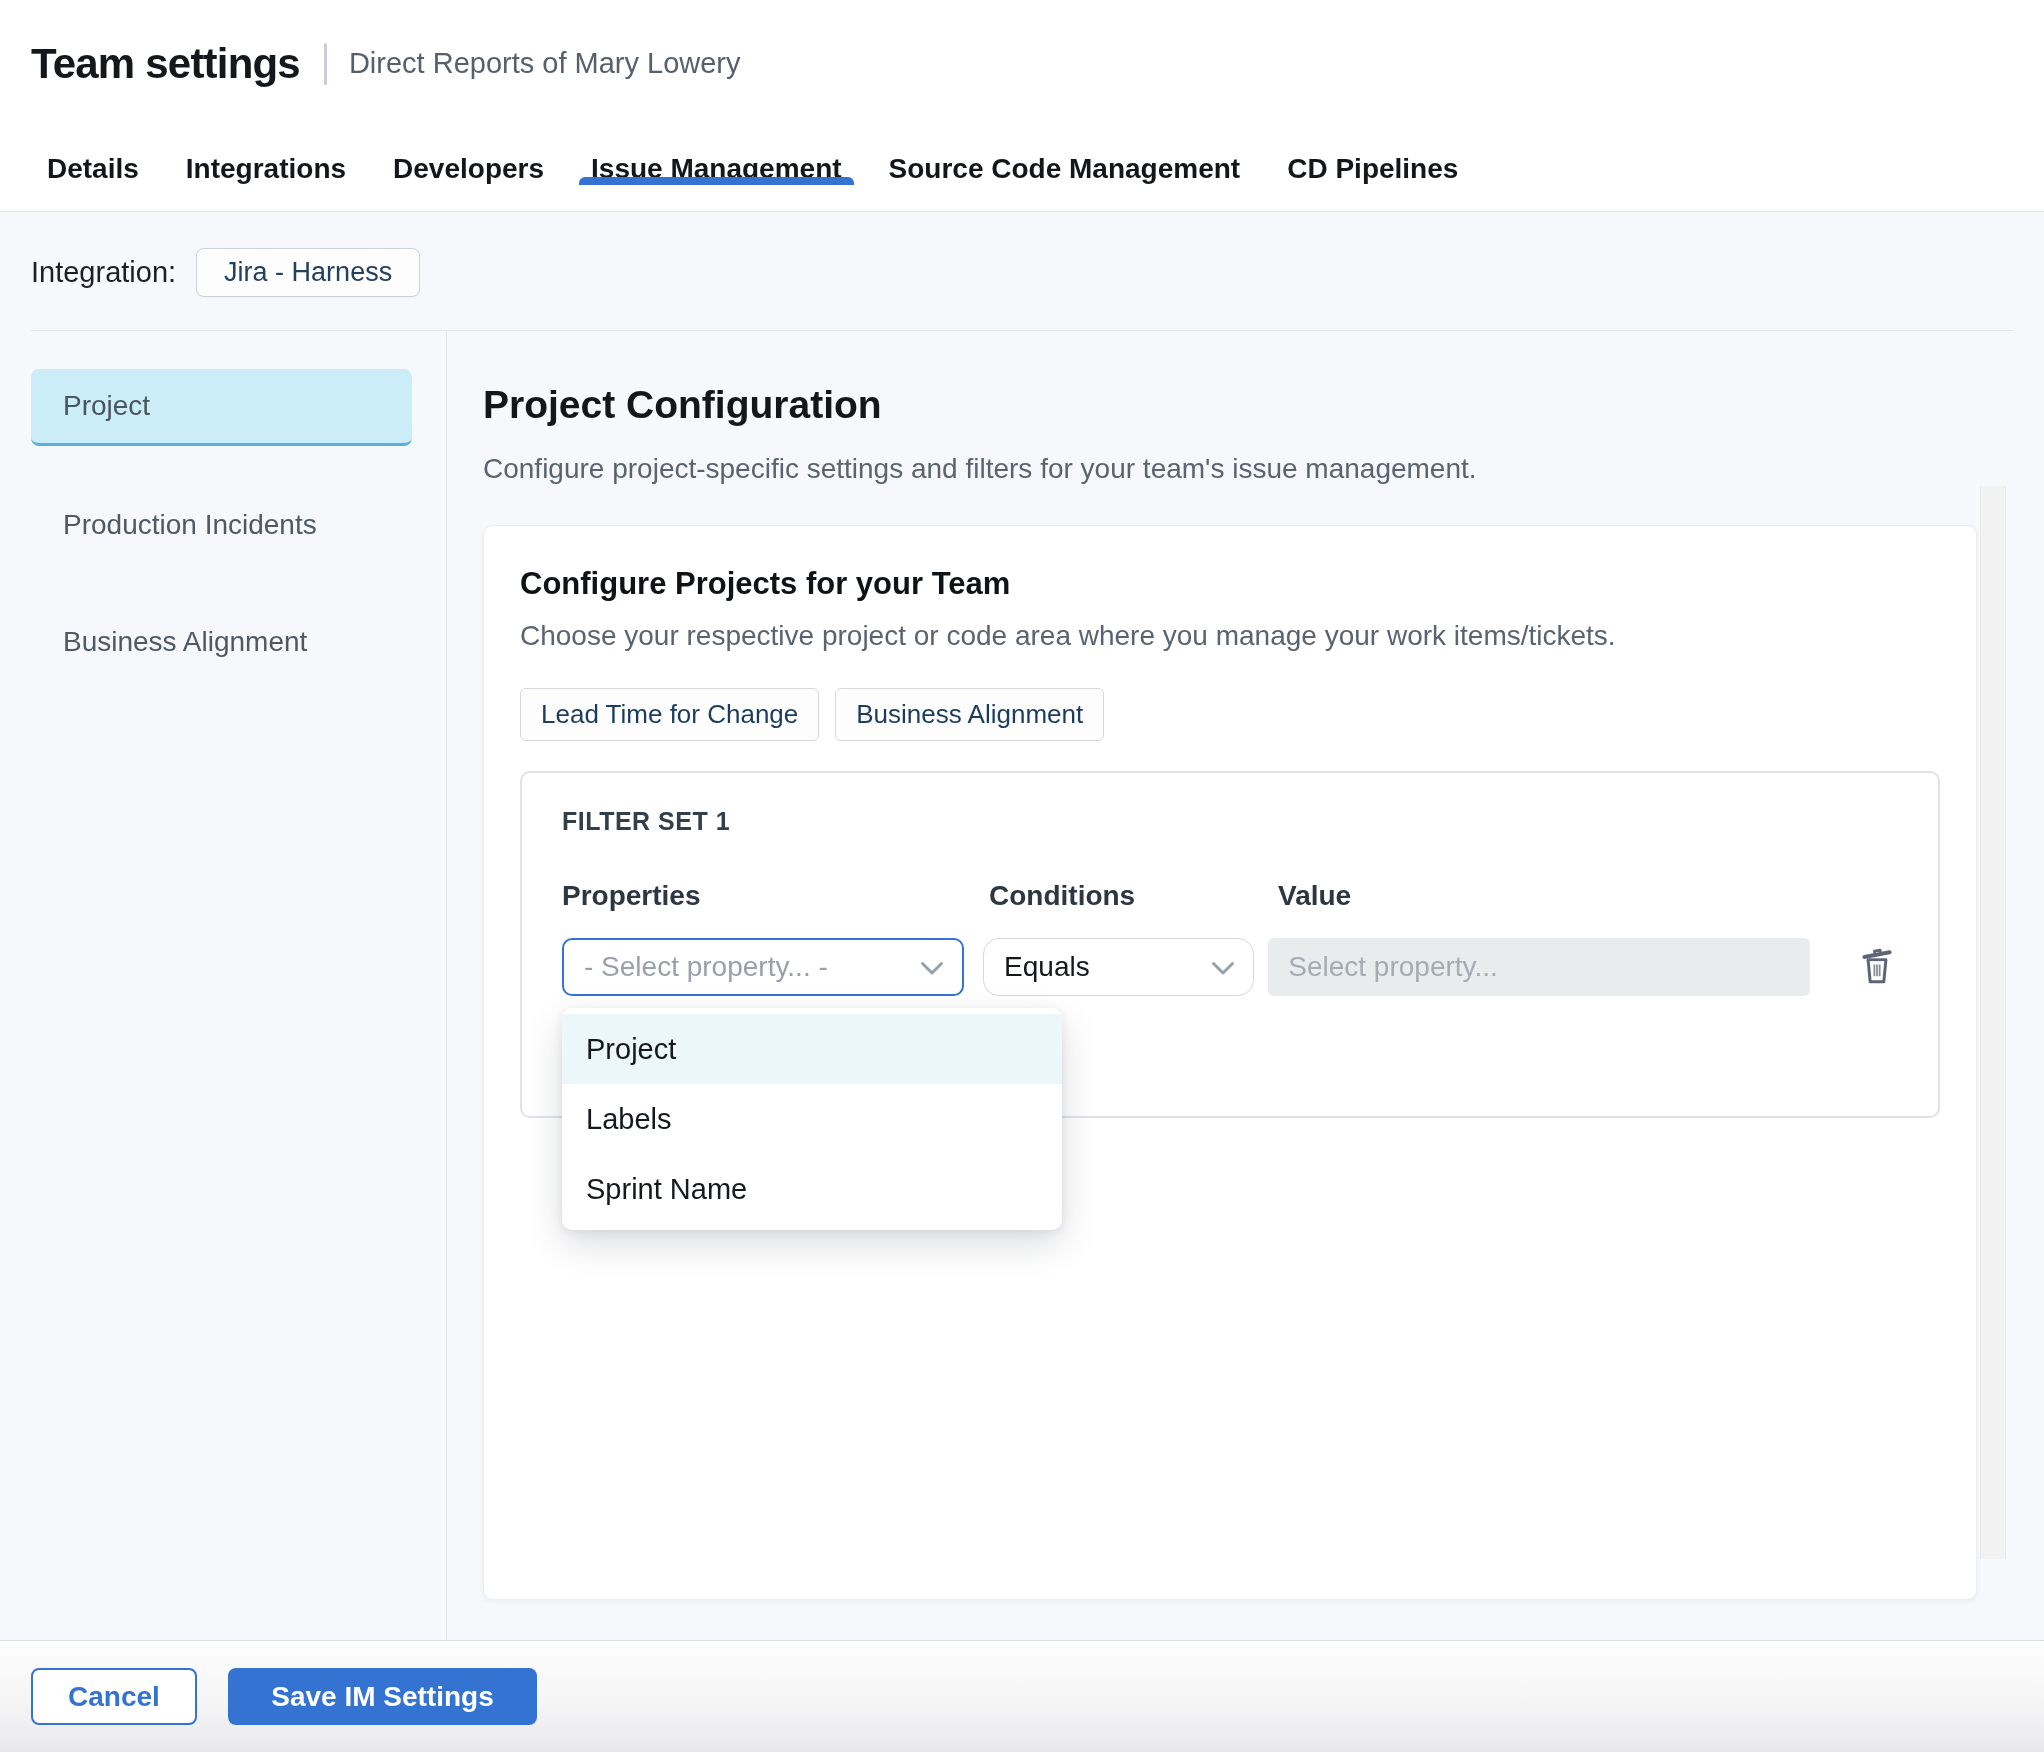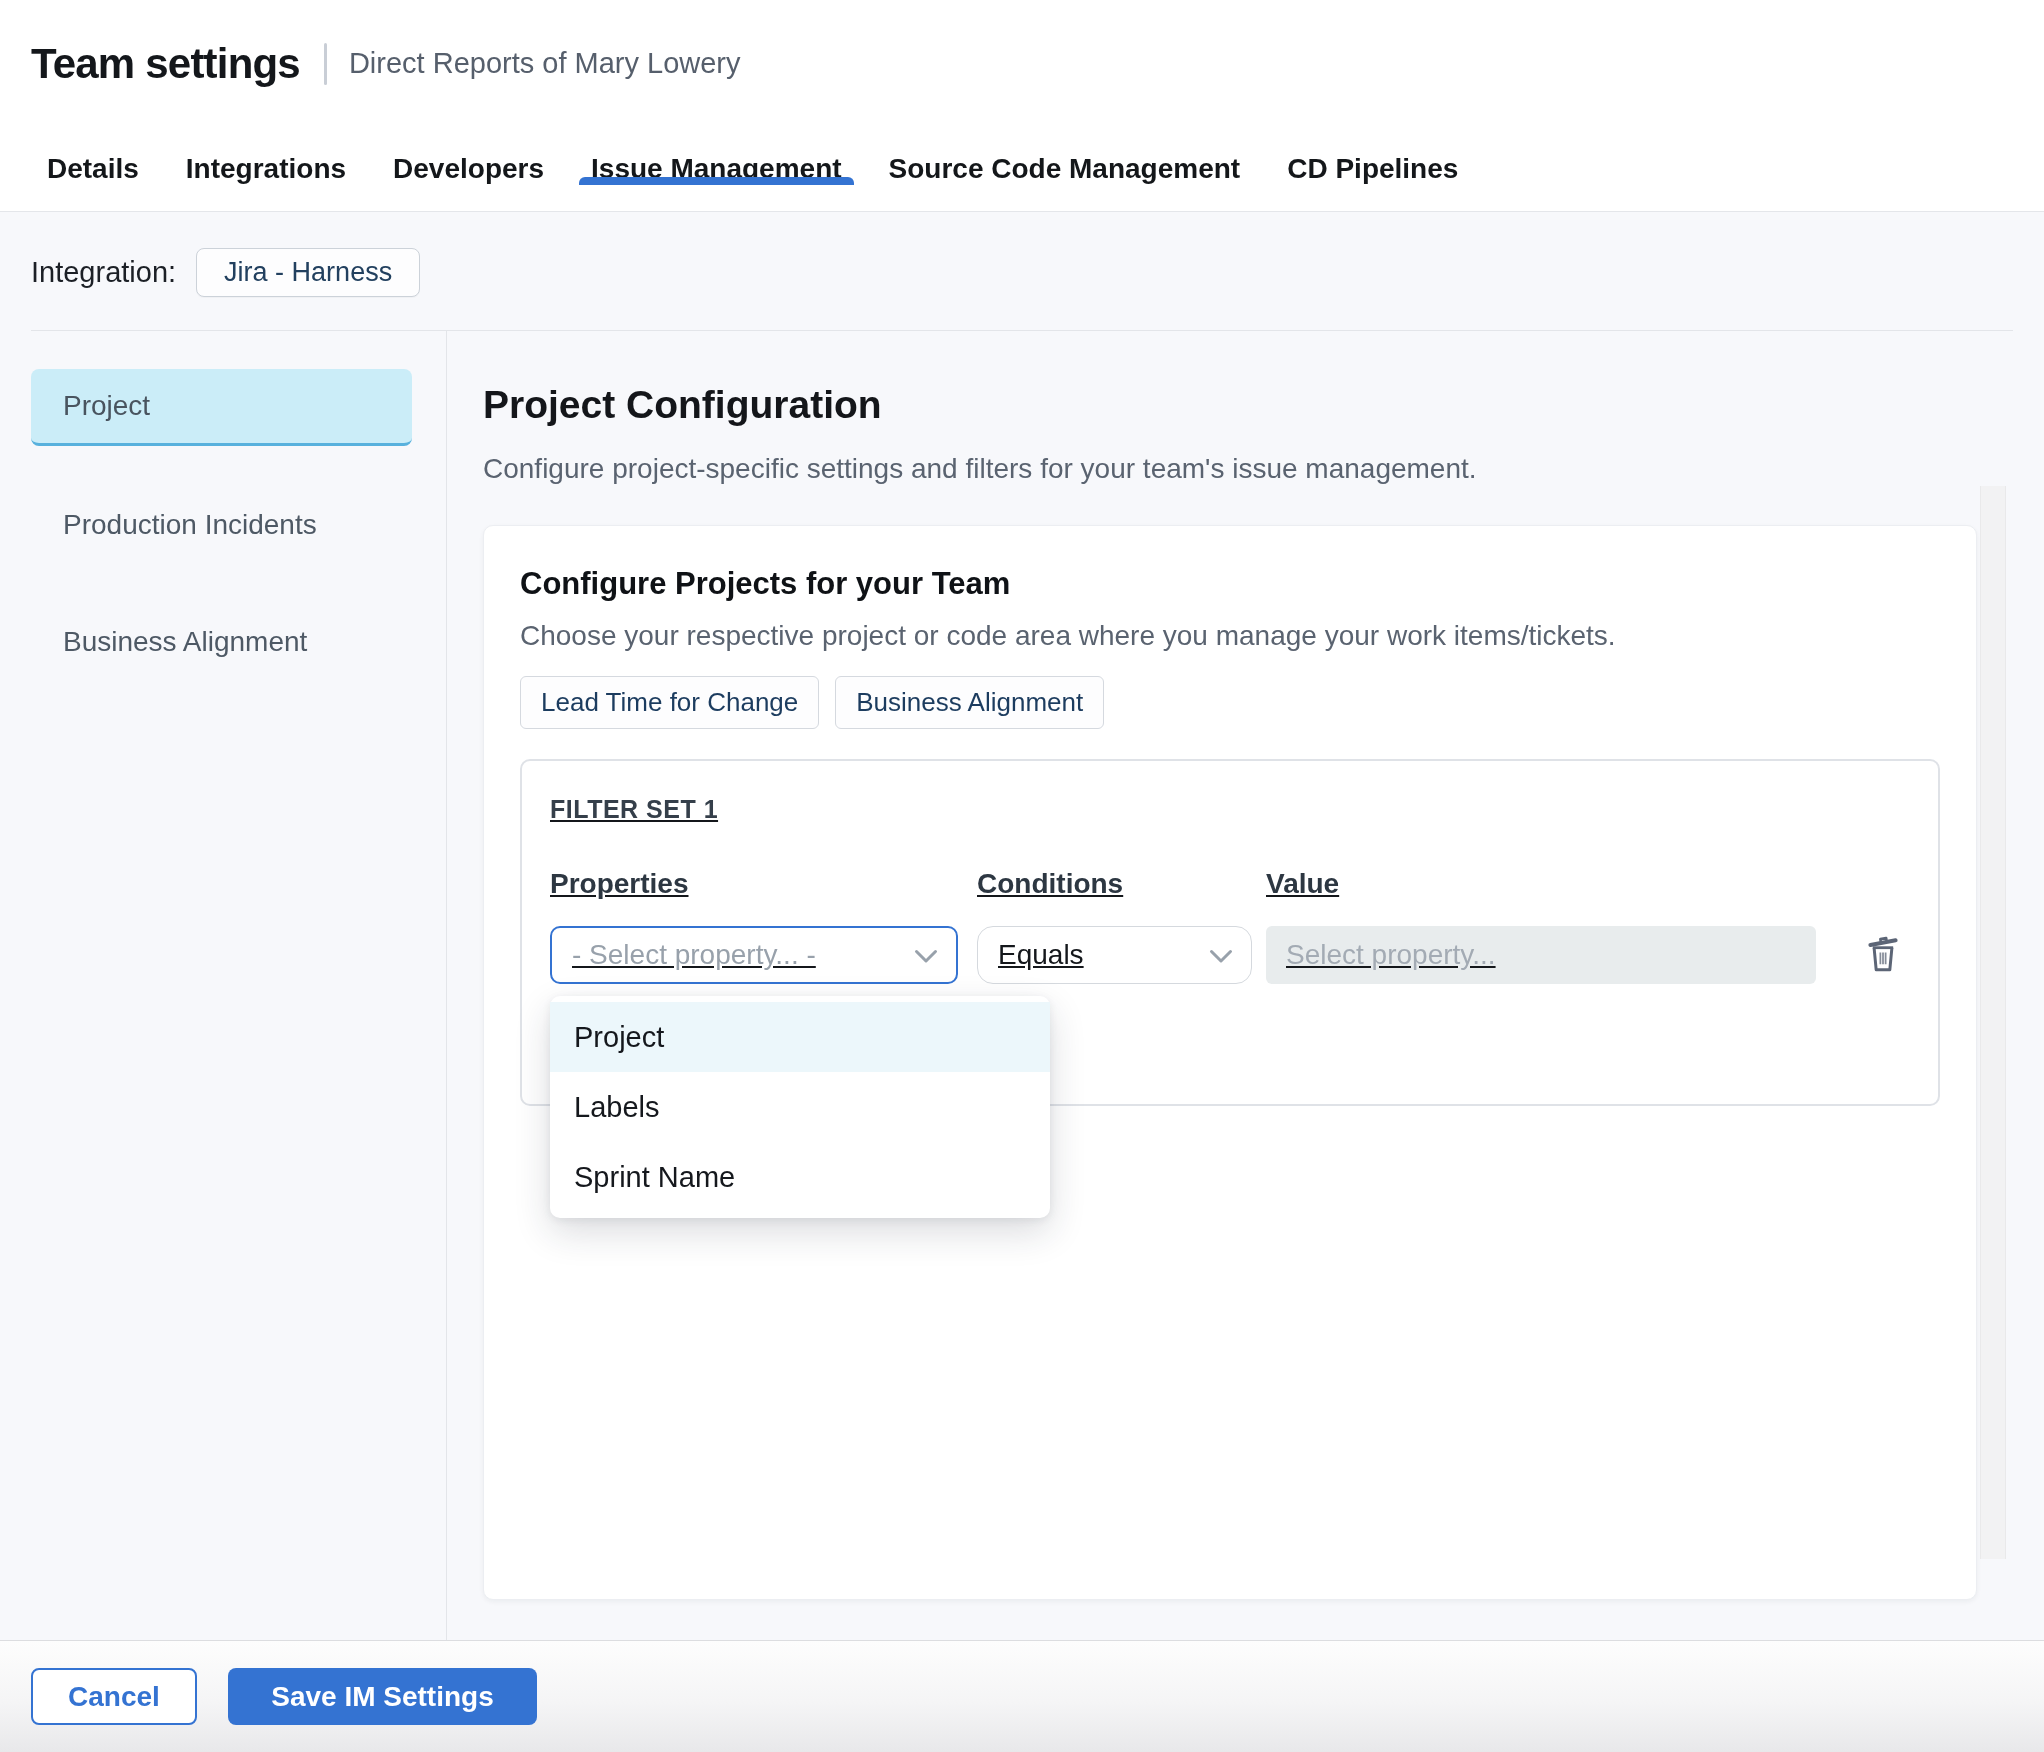--- a/index.html
+++ b/index.html
@@ -89,32 +89,32 @@
   .main { flex: 1 1 auto; padding: 52px 67px 0 36px; position: relative; min-width: 0; }
   .main-title { font-size: 39px; font-weight: 700; color: #14161a; margin-bottom: 26px; }
   .main-sub { font-size: 28px; color: #5a6370; margin-bottom: 40px; }
 
   .card {
     background: #ffffff; border: 1px solid #eceef2; border-radius: 10px;
     box-shadow: 0 2px 5px rgba(20,30,40,.05);
     padding: 40px 36px; height: 1075px; position: relative;
   }
   .card-title { font-size: 31px; font-weight: 700; color: #0f1216; margin-bottom: 18px; }
-  .card-sub { font-size: 28px; color: #5a6370; margin-bottom: 24px; }
+  .card-sub { font-size: 28px; color: #5a6370; margin-bottom: 36px; }
 
   .chips { display: flex; gap: 16px; margin-bottom: 30px; }
   .chip {
     padding: 10px 20px; border: 1px solid #d5d9df; border-radius: 6px;
     font-size: 26px; color: #1c3c5f; background: #fdfdfe; cursor: pointer;
     white-space: nowrap;
   }
 
   .filter-card {
     border: 2px solid #dfe2e7; border-radius: 10px;
-    padding: 34px 28px 120px; position: relative; background: #ffffff; text-decoration: underline;
+    padding: 34px 40px 120px; position: relative; background: #ffffff;
   }
   .filter-title {
     font-size: 25px; font-weight: 700; color: #353f4a;
     letter-spacing: .5px; margin-bottom: 44px;
   }
   .filter-headers {
     display: flex; margin-bottom: 26px;
     font-size: 28px; font-weight: 700; color: #2d3742;
   }
   .w-props { width: 408px; margin-right: 19px; }

